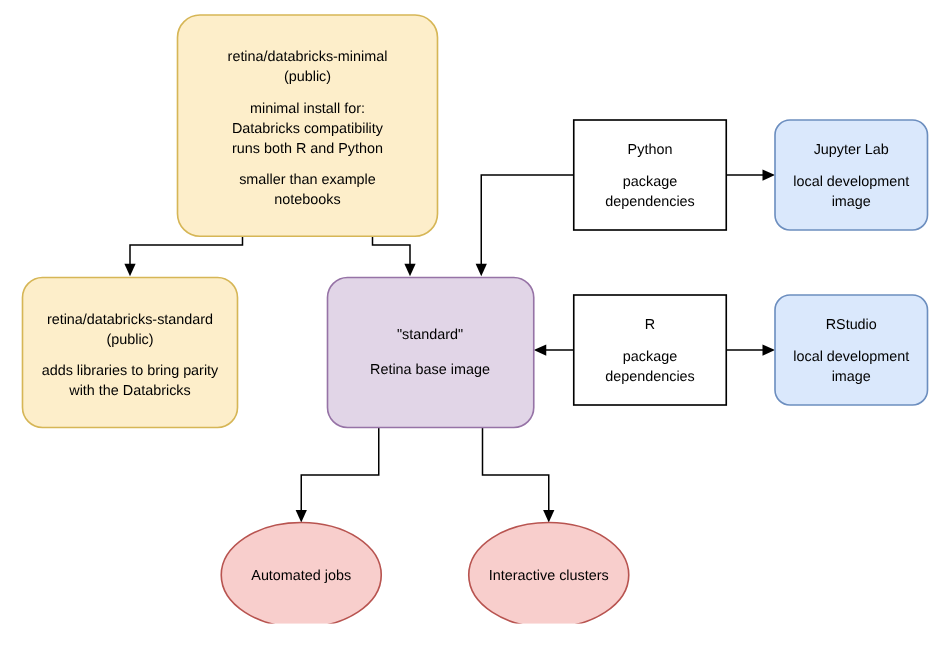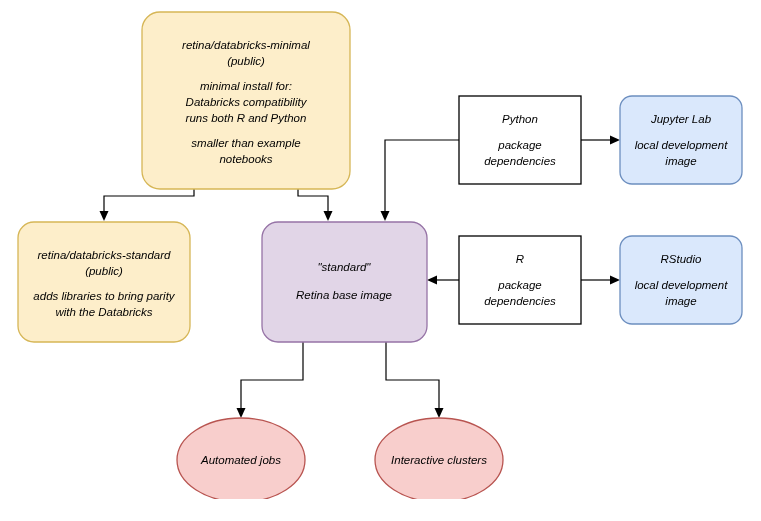--- a/index.html
+++ b/index.html
@@ -7,21 +7,20 @@
     padding: 0;
     background: #ffffff;
   }
   #canvas {
     position: relative;
     width: 761px;
     height: 499px;
     background: #ffffff;
     font-family: "Liberation Sans", sans-serif;
     overflow: hidden;
-    font-style: italic;
   }
   svg#diagram {
     position: absolute;
     top: 0;
     left: 0;
     width: 761px;
     height: 521px;
   }
   .node-text {
     font-family: "Liberation Sans", sans-serif;

